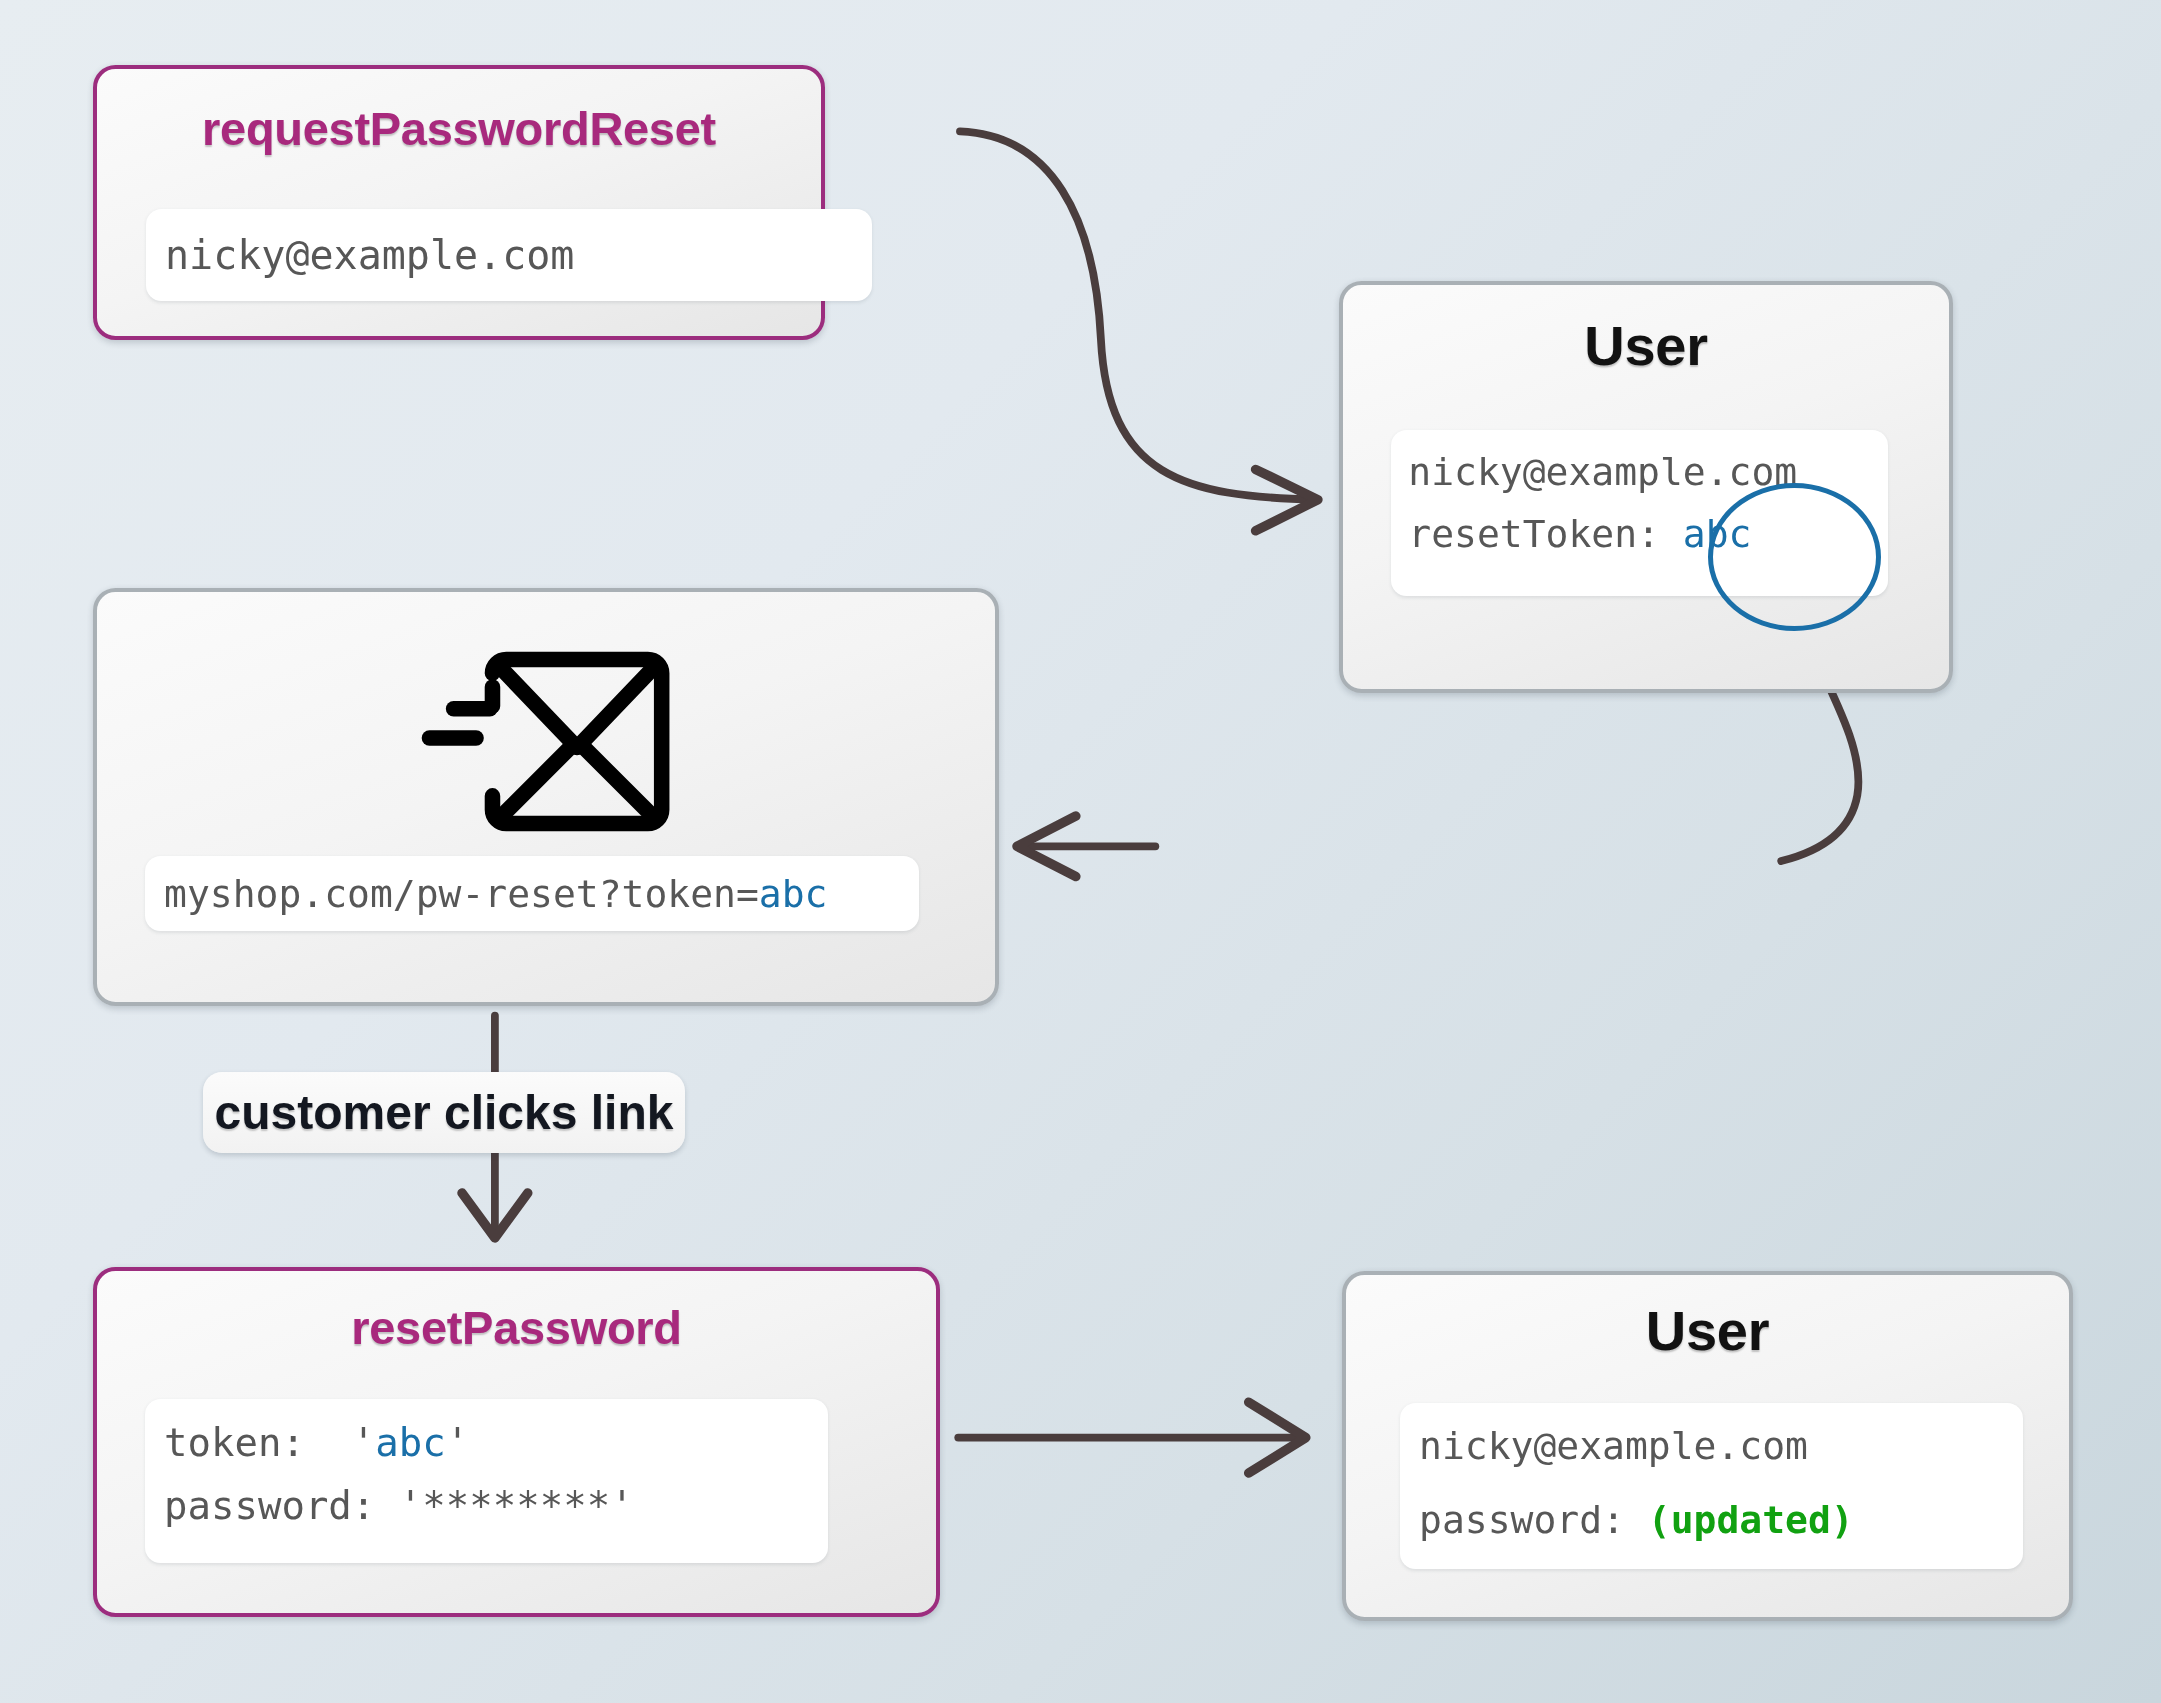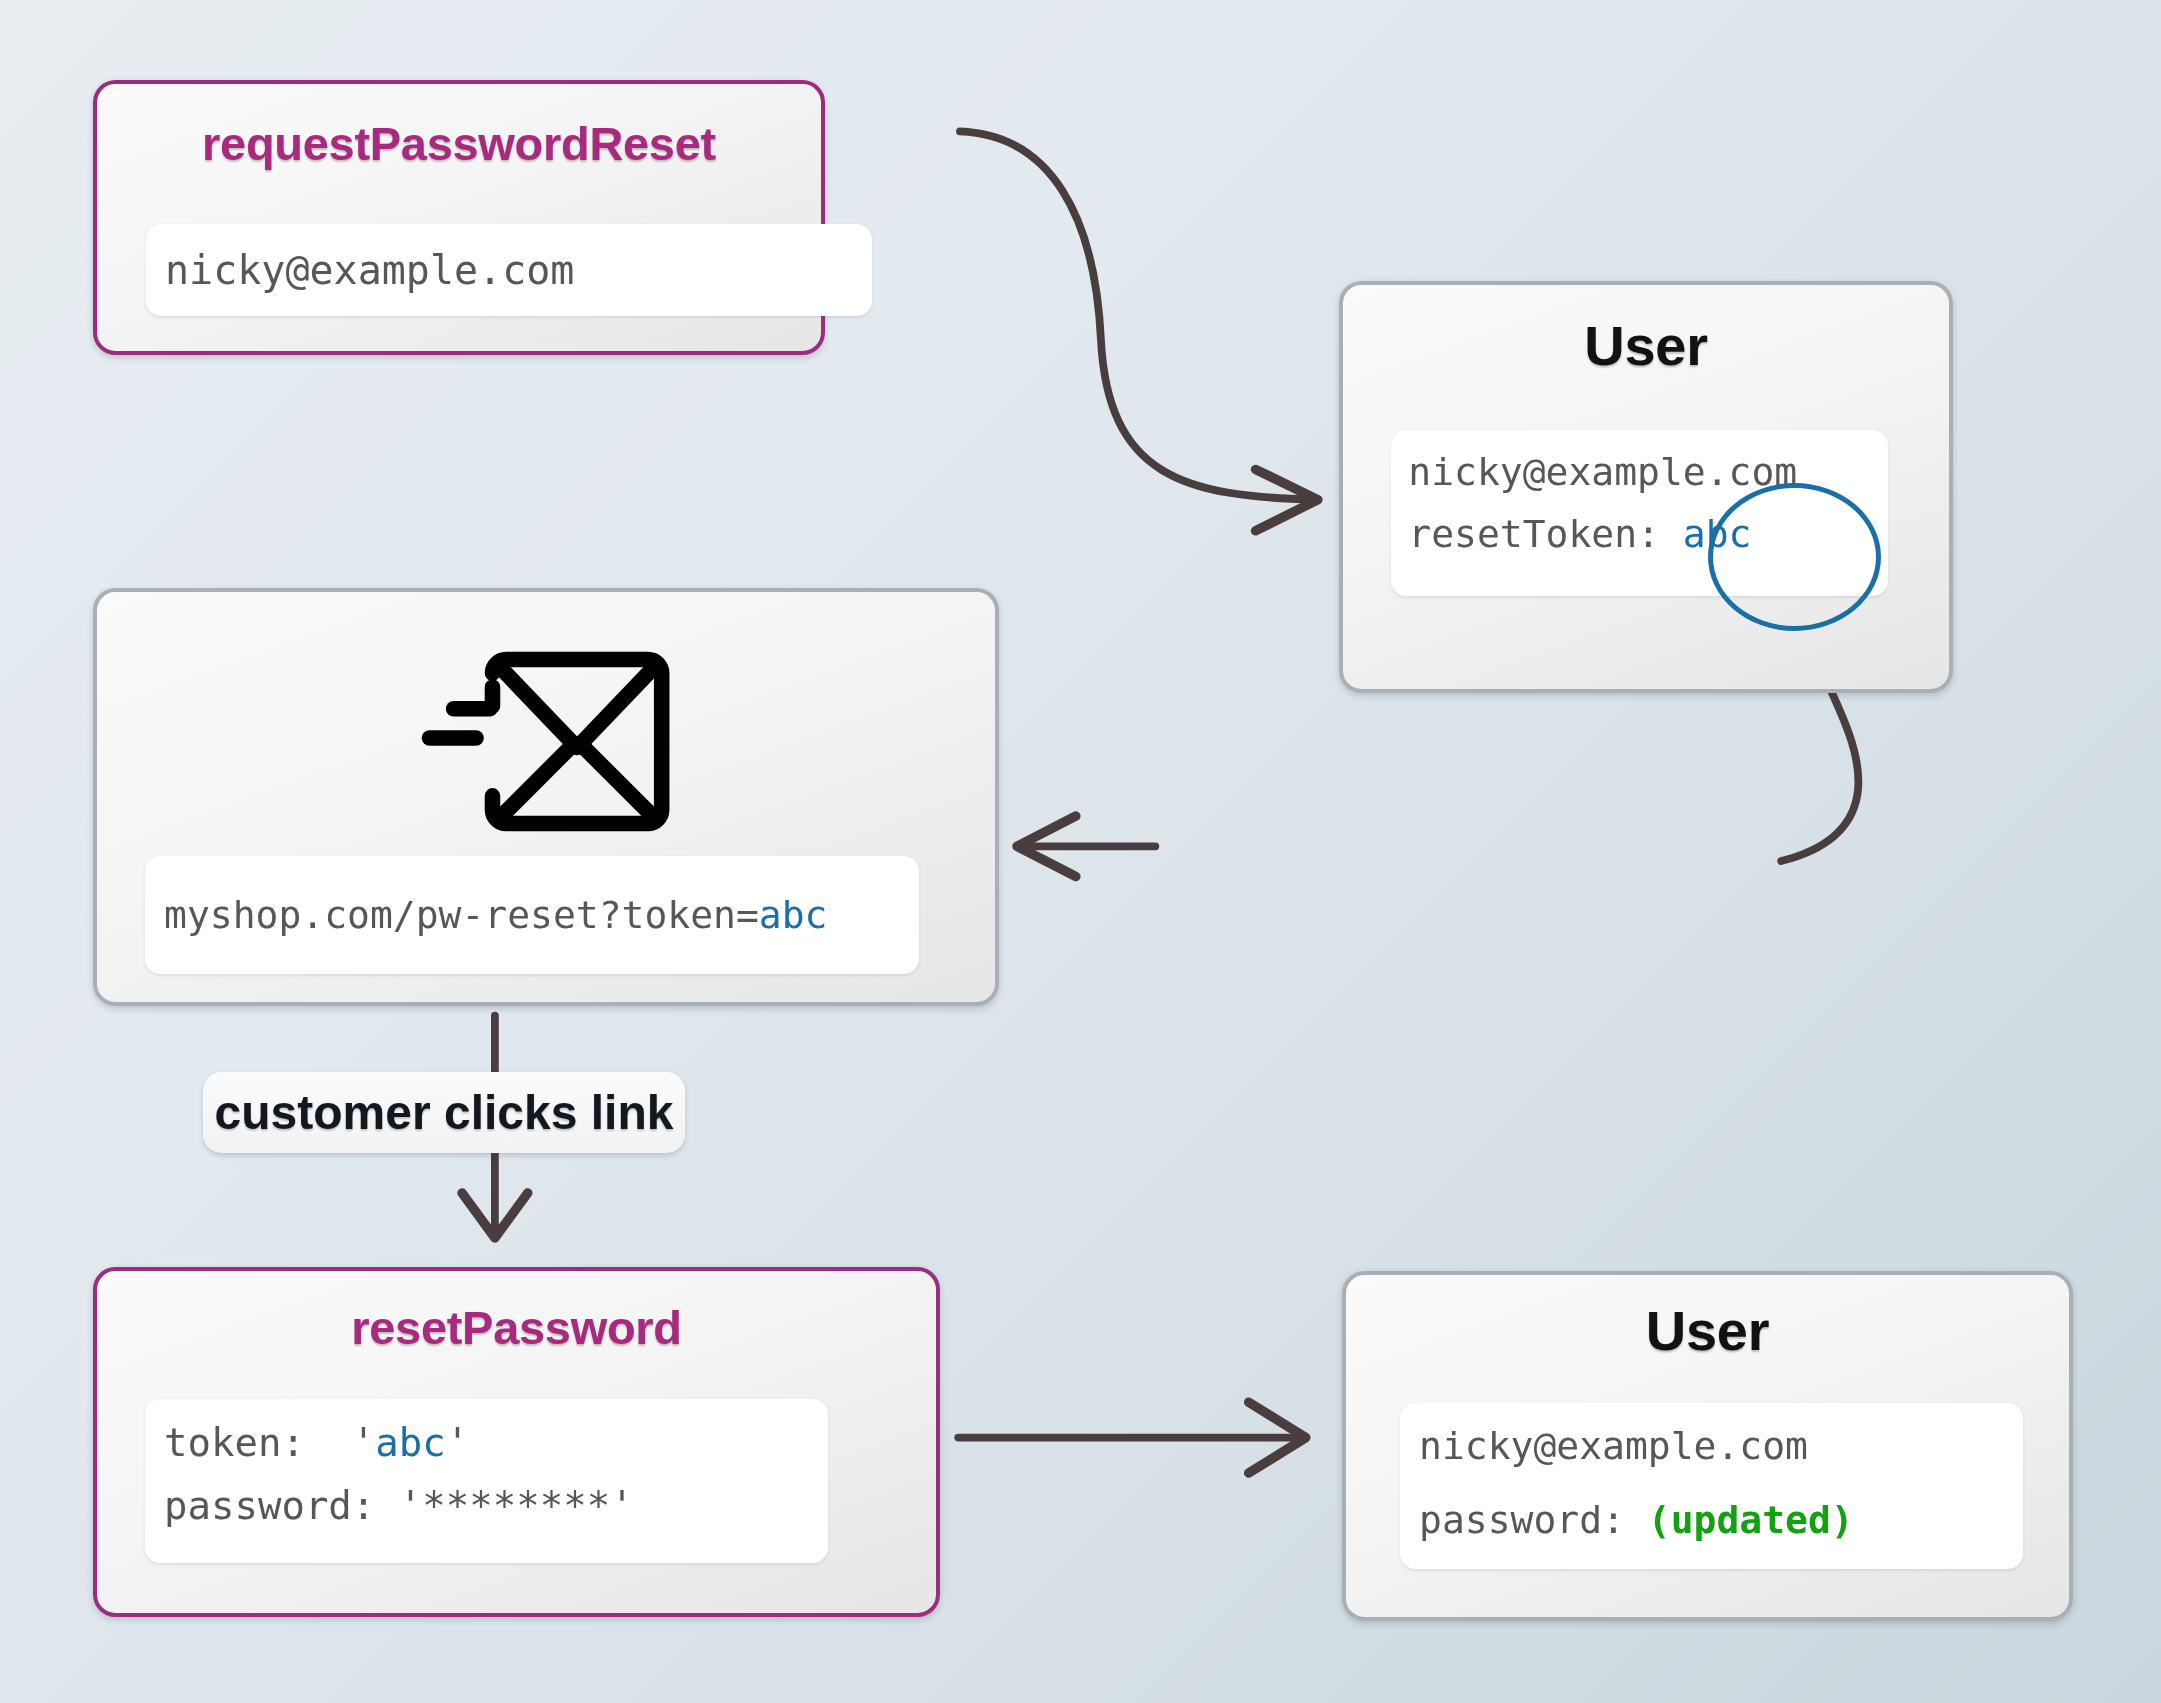--- a/index.html
+++ b/index.html
@@ -63,21 +63,21 @@
     box-shadow: 0 1.7px 3.5px rgba(40,55,70,0.10);
   }
   .panel .line {
     white-space: pre;
     line-height: 1.0;
   }
   .tok-blue  { color: #1a6fa8; }
   .tok-green { color: #11a111; font-weight: bold; }
 
   
-  #box-request { left: 93px; top: 80px; width: 732px; height: 275px; }
+  #box-request { left: 93px; top: 65px; width: 732px; height: 275px; }
   #box-request .node-title { margin-top: 36px; }
   #box-request .panel {
     left: 49px; top: 140px; width: 726px; height: 92px;
     font-size: 40px;
     display: flex; align-items: center; padding-left: 19px;
   }
 
   
   #box-user-top { left: 1339px; top: 281px; width: 614px; height: 412px; }
   #box-user-top .node-title { margin-top: 33px; }
@@ -101,21 +101,21 @@
 
   
   #box-email { left: 93px; top: 588px; width: 906px; height: 418px; }
   #box-email .envelope {
     position: absolute;
     left: 50%;
     top: 57px;
     transform: translateX(-50%);
   }
   #box-email .panel {
-    left: 48px; top: 264px; width: 774px; height: 118px;
+    left: 48px; top: 264px; width: 774px; height: 75px;
     font-size: 38px;
     display: flex; align-items: center; padding-left: 19px;
   }
 
   
   #box-reset { left: 93px; top: 1267px; width: 847px; height: 350px; }
   #box-reset .node-title { margin-top: 33px; }
   #box-reset .panel {
     left: 48px; top: 128px; width: 683px; height: 164px;
     font-size: 39px;

